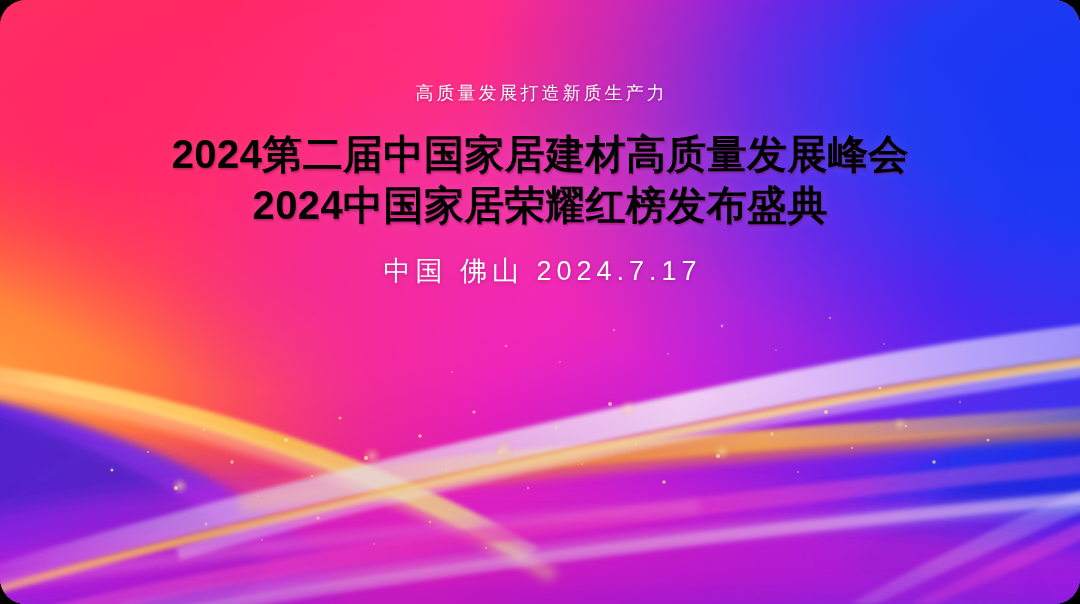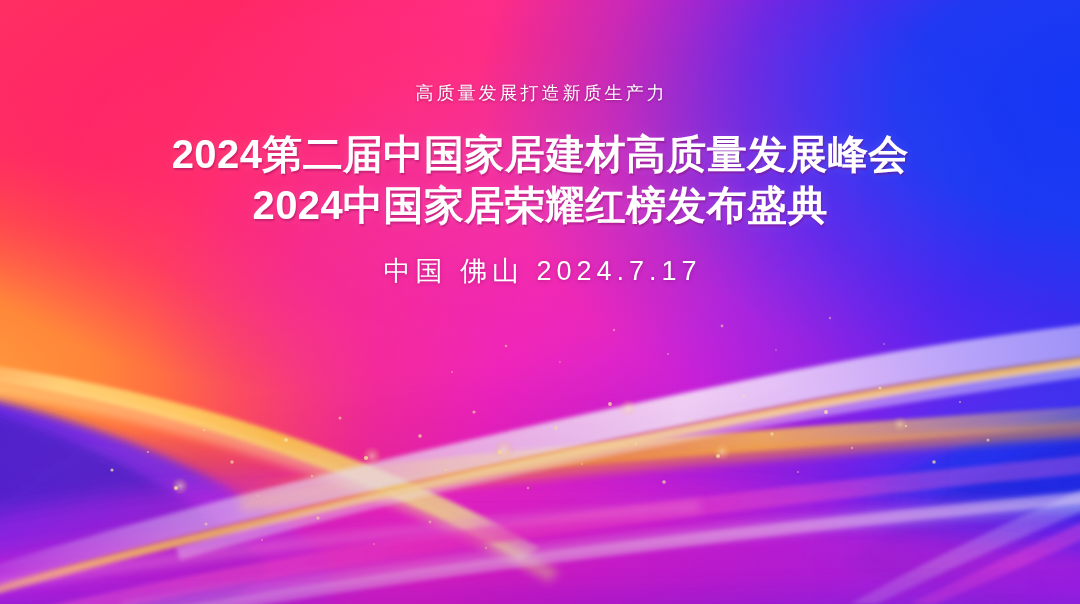--- a/index.html
+++ b/index.html
@@ -12,20 +12,21 @@
     font-family: "Liberation Sans", "DejaVu Sans", sans-serif;
   }
 
   
   .stage {
     position: relative;
     width: 1080px;
     height: 604px;
     overflow: hidden;
     background: #ff1f6a;
+    border-radius: 26px;
   }
 
   
   .bg-base {
     position: absolute;
     inset: 0;
     background:
       linear-gradient(118deg,
         #ff2e63 0%,
         #ff2d55 16%,
@@ -121,21 +122,21 @@
     color: #ffffff;
     font-size: 18px;
     font-weight: 400;
     letter-spacing: 3.0px;
     text-indent: 3.0px;
     line-height: 1;
     margin-bottom: 19px;
     text-shadow: 0 1px 3px rgba(90,0,70,0.45);
   }
   .title-main {
-    color: #ffffff;
+    color: #000000;
     font-size: 40px;
     font-weight: 700;
     letter-spacing: 0.4px;
     text-indent: 0.4px;
     line-height: 1.28;
     text-shadow:
       1px 2px 2px rgba(120,0,80,0.38),
       0 0 14px rgba(255,255,255,0.12);
     text-align: center;
   }

